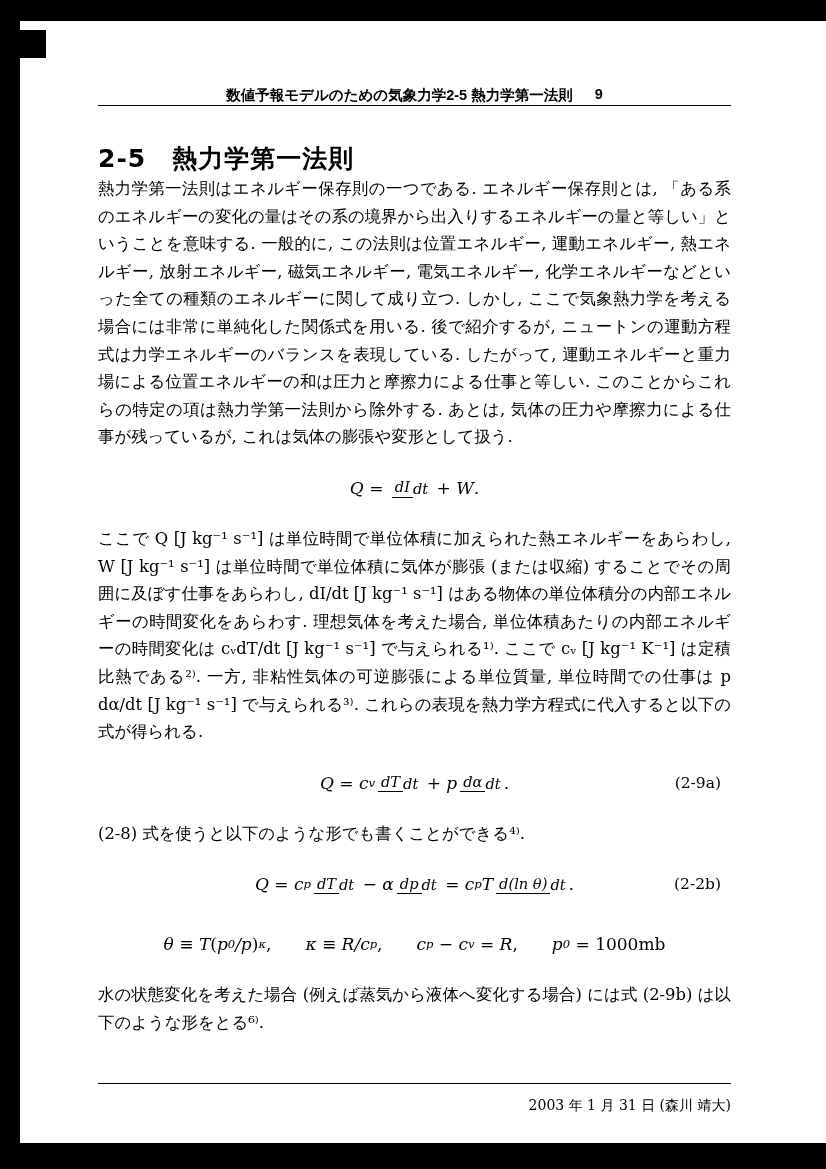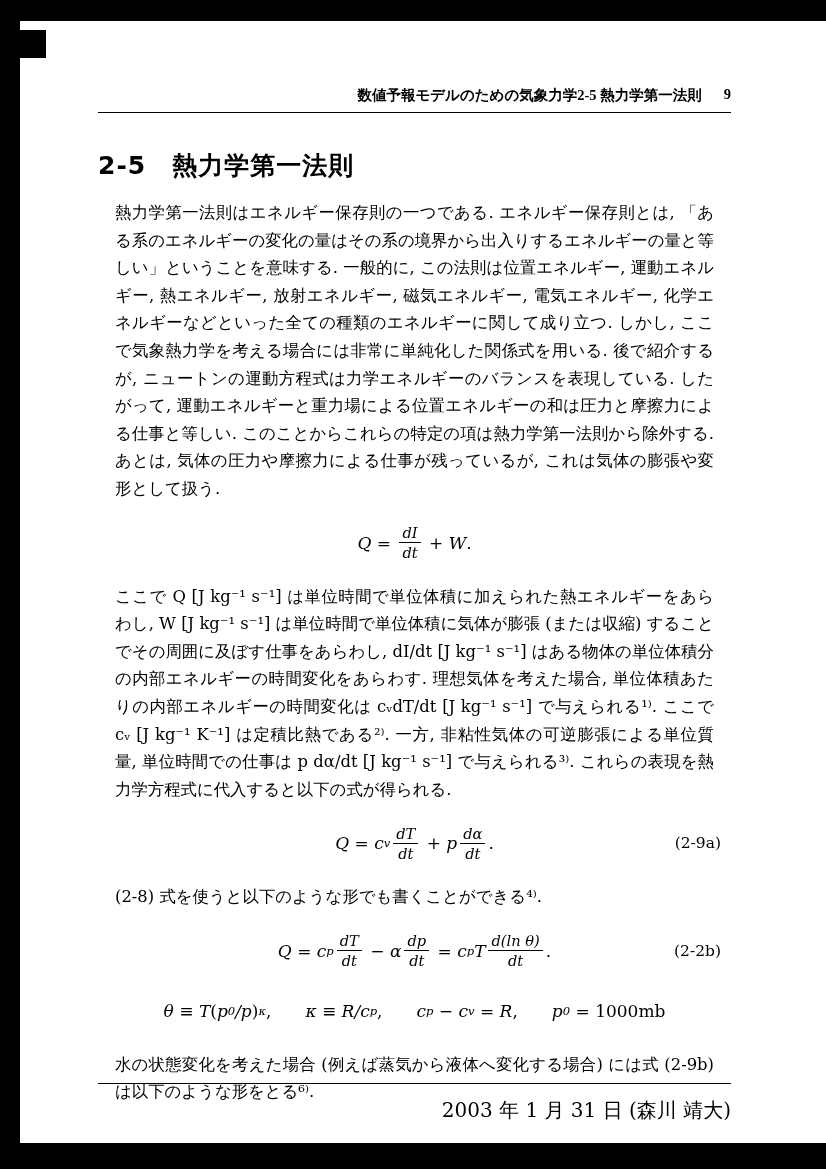--- a/index.html
+++ b/index.html
@@ -9,48 +9,48 @@
   }
   .edge{position:absolute;background:#000;}
   .edge-top{left:0;top:0;width:826px;height:21px;}
   .edge-left{left:0;top:0;width:20px;height:1169px;}
   .edge-tab{left:0;top:30px;width:46px;height:28px;}
   .edge-bottom{left:0;top:1143px;width:826px;height:26px;}
 
   .content{position:absolute;left:98px;top:86px;width:633px;}
 
   .pagehead{
-    display:flex;justify-content:flex-end;align-items:baseline;
-    font-family:Liberation Serif, serif;font-weight:bold;
-    font-size:14.5px;padding-bottom:7px;border-bottom:1.6px solid #000;
+    display:flex;justify-content:center;align-items:baseline;
+    font-family:Liberation Sans, sans-serif;font-weight:bold;
+    font-size:14.5px;border-bottom:1.6px solid #000;
   }
   .pagehead .right{display:flex;gap:22px;}
   .doc-title{
     font-family:"DejaVu Sans","Liberation Sans",sans-serif;font-weight:bold;
     font-size:25px;margin:36px 0 0 0;letter-spacing:1px;
   }
-  p.body{font-size:16.4px;line-height:27.6px;text-align:justify;margin:17px;}
+  p.body{font-size:16.4px;line-height:27.6px;text-align:justify;margin:0;}
   .sp1{margin-top:29px;}
   .sp2{margin-top:21px;}
 
   .eqrow{position:relative;text-align:center;margin:14px 0;font-size:17px;min-height:46px;
          display:flex;align-items:center;justify-content:center;}
   .eqrow .eq{display:inline-flex;align-items:center;white-space:pre;}
   .mi{font-style:italic;}
   .mo{font-style:normal;}
   .eq sub,.eq sup{font-style:italic;font-size:0.68em;}
-  .frac{display:inline-flex;flex-direction:column;align-items:center;margin:0 3px;
+  .frac{display:inline-flex;flex-direction:row;align-items:center;margin:0 3px;
         font-size:0.86em;line-height:1.18;}
   .frac .num{display:block;border-bottom:1px solid #000;padding:0 3px 1px 3px;}
   .frac .den{display:block;padding-top:1px;}
   .eqlabel{position:absolute;right:10px;top:50%;transform:translateY(-50%);
            font-size:15.5px;font-style:normal;margin-left:16px;}
 
   .pagefoot{position:absolute;left:98px;top:1083px;width:633px;border-top:1.2px solid #000;}
-  .pagefoot .date{text-align:right;font-size:20px;padding-top:13px;}
+  .pagefoot .date{text-align:right;font-size:14px;padding-top:13px;}
 </style>
 </head>
 <body>
 
 <div class="edge edge-top"></div>
 <div class="edge edge-left"></div>
 <div class="edge edge-tab"></div>
 <div class="edge edge-bottom"></div>
 
 <div class="content">

